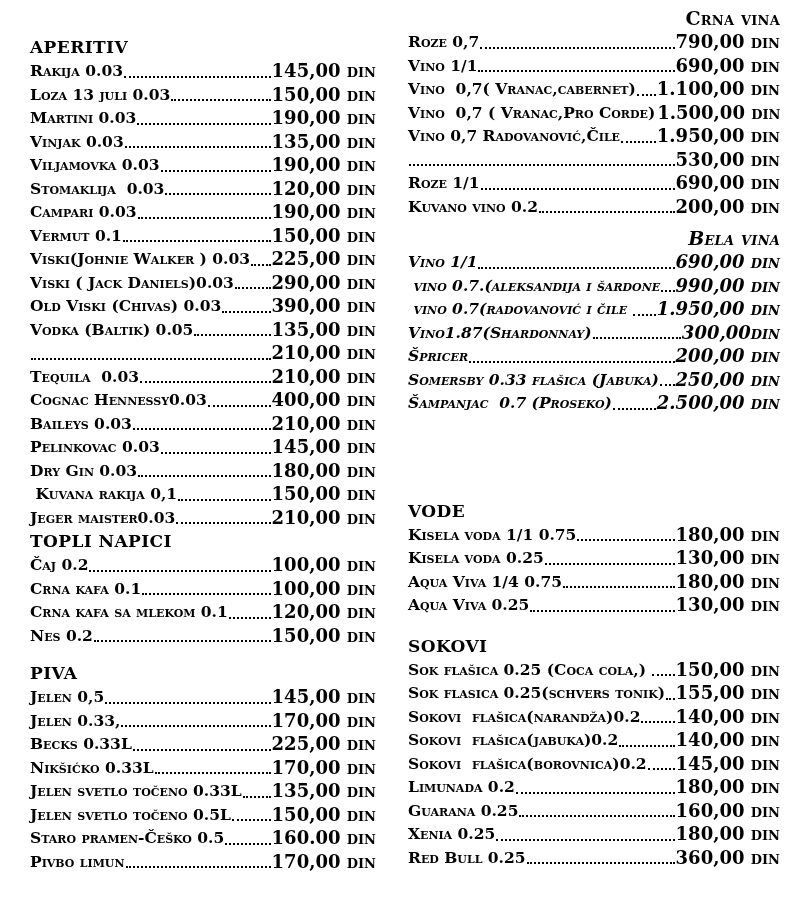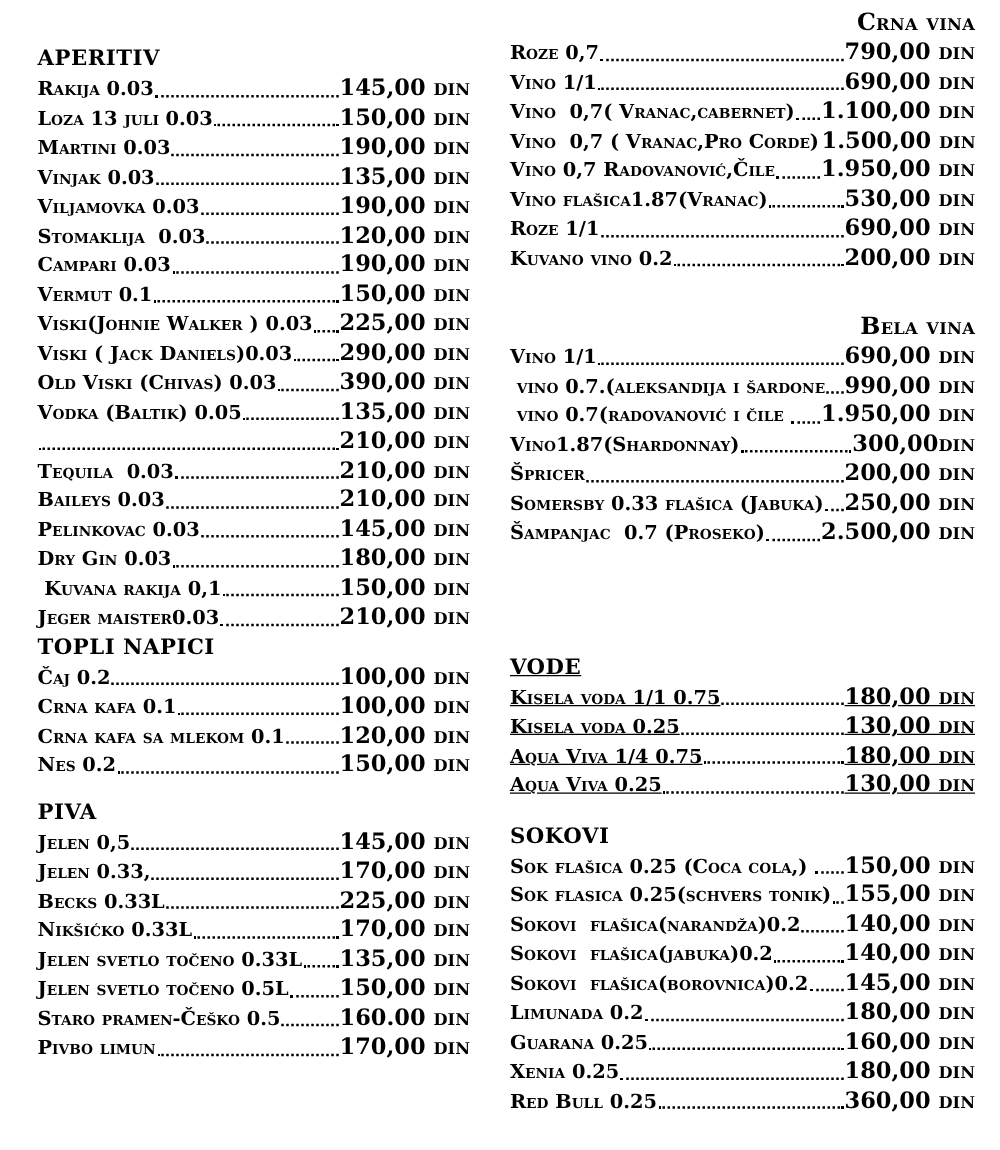--- a/index.html
+++ b/index.html
@@ -47,22 +47,22 @@
     border-bottom:2.5px dotted #000000;
   }
   .item-price {
     flex-shrink:0;
     font-size:18px;
     white-space:pre;
   }
 
   
   .col-left  .section:nth-of-type(3) { margin-top:14px; }
-  .col-right .section:nth-of-type(2) { margin-top:31px; }
-  .col-right .section:nth-of-type(3) { margin-top:84px;text-decoration:underline; }
+  .col-right .section:nth-of-type(2) { margin-top:8px;font-style:italic; }
+  .col-right .section:nth-of-type(3) { margin-top:84px; }
   .col-right .section:nth-of-type(4) { margin-top:17px; }
 </style>
 </head>
 <body>
 
 <div class="page">
   <div class="column col-left">
       <div class="section">
         <div class="section-title">APERITIV</div>
         <div class="menu-row">
@@ -128,20 +128,25 @@
         <div class="menu-row">
           <span class="dot-leader"></span>
           <span class="item-price">210,00 din</span>
         </div>
         <div class="menu-row">
           <span class="item-name">Tequila  0.03</span>
           <span class="dot-leader"></span>
           <span class="item-price">210,00 din</span>
         </div>
         <div class="menu-row">
+          <span class="item-name">Cognac Hennessy0.03</span>
+          <span class="dot-leader"></span>
+          <span class="item-price">400,00 din</span>
+        </div>
+        <div class="menu-row">
           <span class="item-name">Baileys 0.03</span>
           <span class="dot-leader"></span>
           <span class="item-price">210,00 din</span>
         </div>
         <div class="menu-row">
           <span class="item-name">Pelinkovac 0.03</span>
           <span class="dot-leader"></span>
           <span class="item-price">145,00 din</span>
         </div>
         <div class="menu-row">
@@ -249,21 +254,20 @@
           <span class="item-name">Vino  0,7 ( Vranac,Pro Corde)</span>
           <span class="dot-leader"></span>
           <span class="item-price">1.500,00 din</span>
         </div>
         <div class="menu-row">
           <span class="item-name">Vino 0,7 Radovanović,Čile</span>
           <span class="dot-leader"></span>
           <span class="item-price">1.950,00 din</span>
         </div>
         <div class="menu-row">
-          <span class="item-name">Vino flašica1.87(Vranac)</span>
           <span class="dot-leader"></span>
           <span class="item-price">530,00 din</span>
         </div>
         <div class="menu-row">
           <span class="item-name">Roze 1/1</span>
           <span class="dot-leader"></span>
           <span class="item-price">690,00 din</span>
         </div>
         <div class="menu-row">
           <span class="item-name">Kuvano vino 0.2</span>

